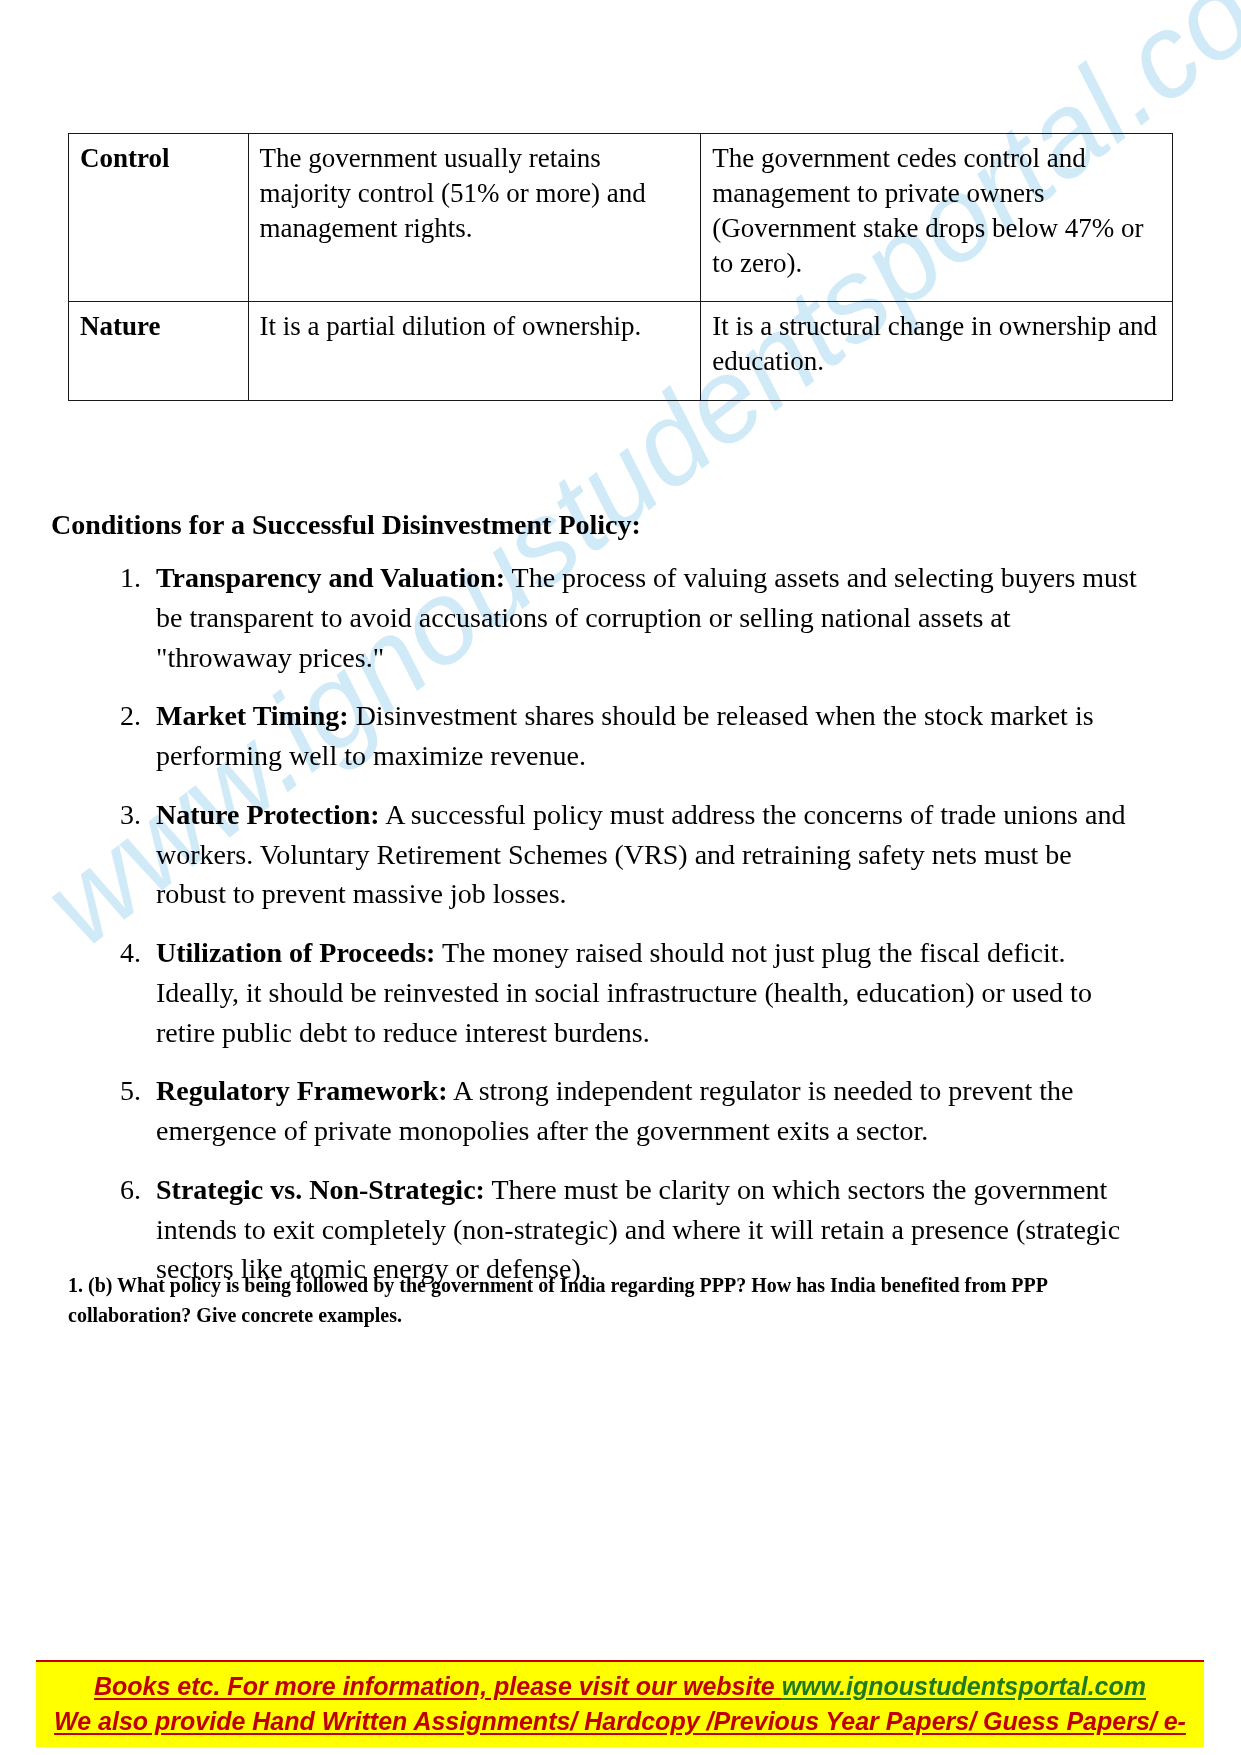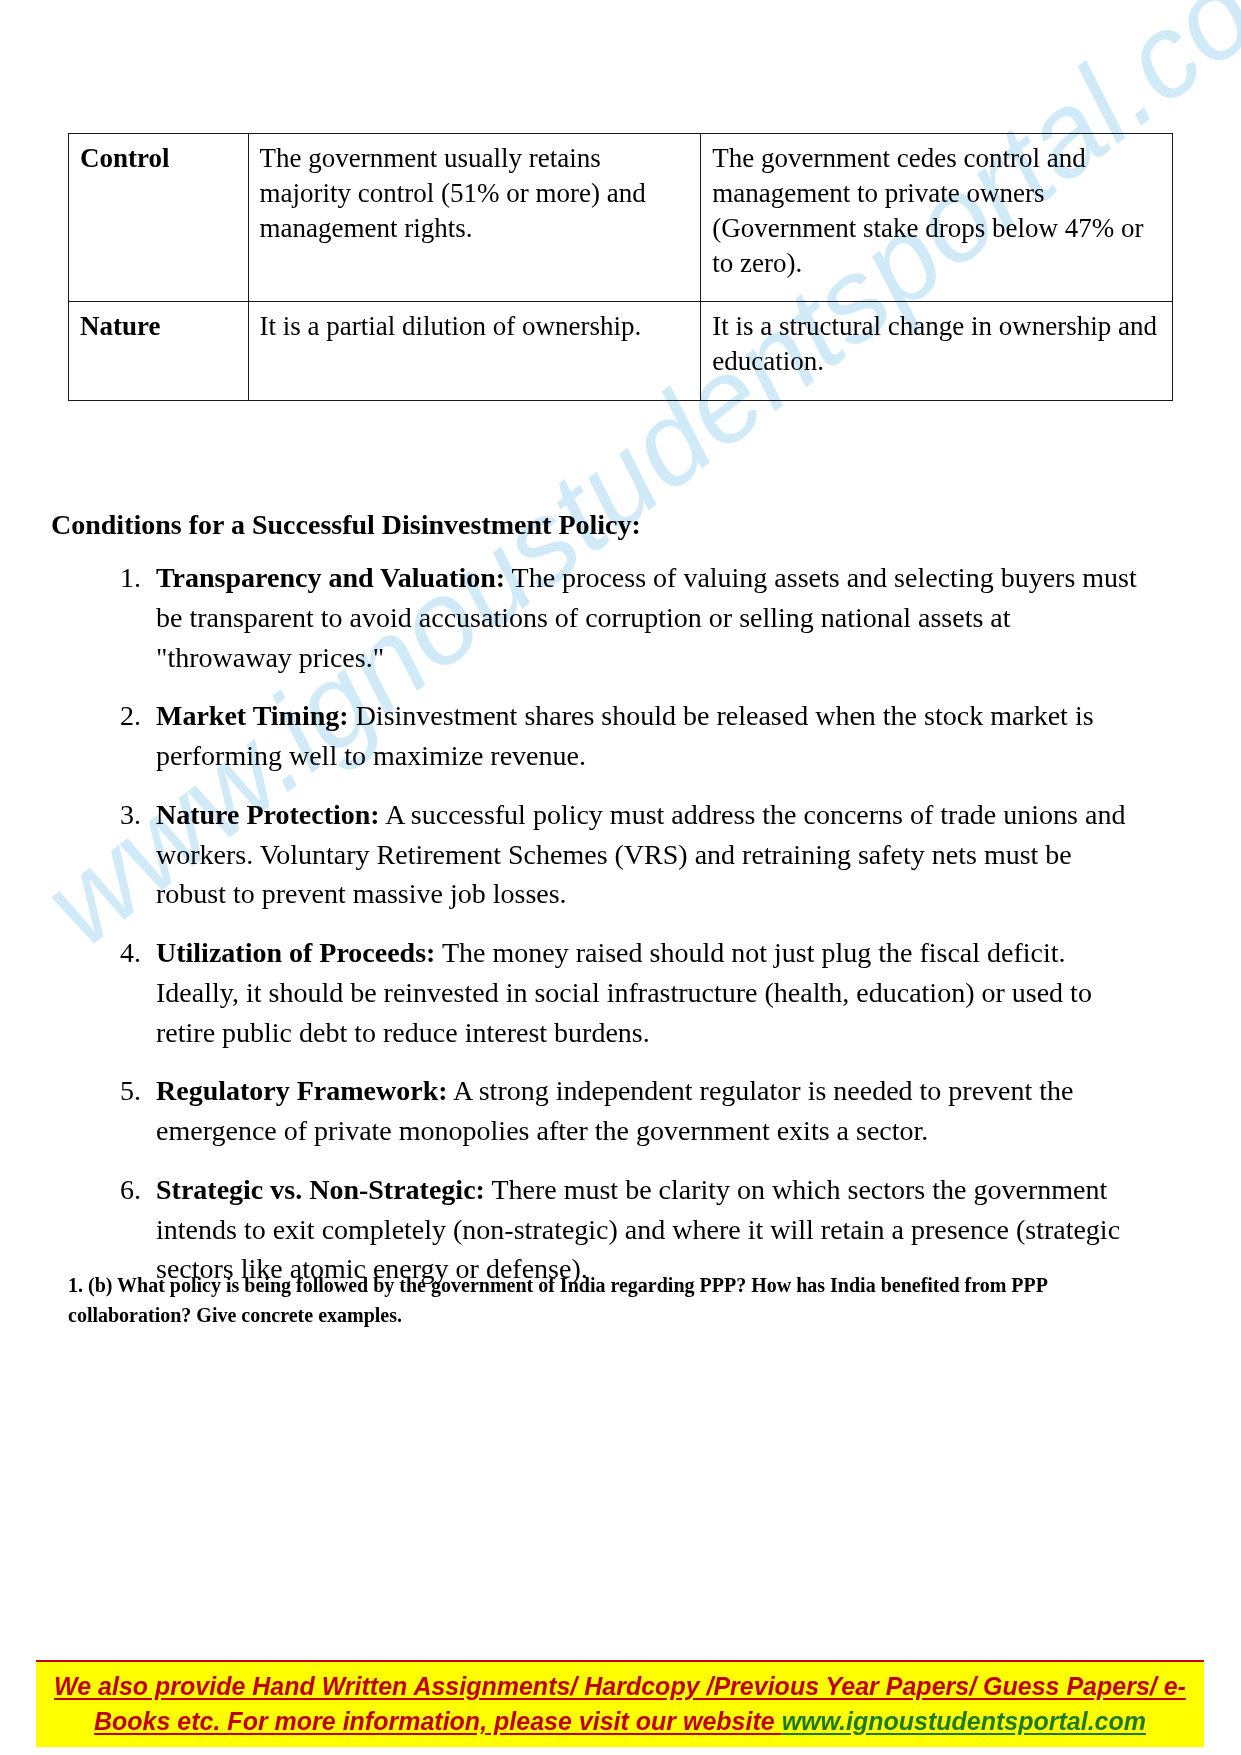--- a/index.html
+++ b/index.html
@@ -180,17 +180,17 @@
       <b>Regulatory Framework:</b><span> A strong independent regulator is needed to prevent the emergence of private monopolies after the government exits a sector.</span>
     </li>
     <li>
       <b>Strategic vs. Non-Strategic:</b><span> There must be clarity on which sectors the government intends to exit completely (non-strategic) and where it will retain a presence (strategic sectors like atomic energy or defense).</span>
     </li>
   </ol>
 
   <div id="question-block">1. (b) What policy is being followed by the government of India regarding PPP? How has India benefited from PPP collaboration? Give concrete examples.</div>
 
   <div id="footer-banner">
+    <span class="fline"><span>Books etc. For more information, please visit our website </span><span class="site">www.ignoustudentsportal.com</span></span>
     <span class="fline">We also provide Hand Written Assignments/ Hardcopy /Previous Year Papers/ Guess Papers/ e-</span>
-    <span class="fline"><span>Books etc. For more information, please visit our website </span><span class="site">www.ignoustudentsportal.com</span></span>
   </div>
 
 </div>
 
 </body></html>

